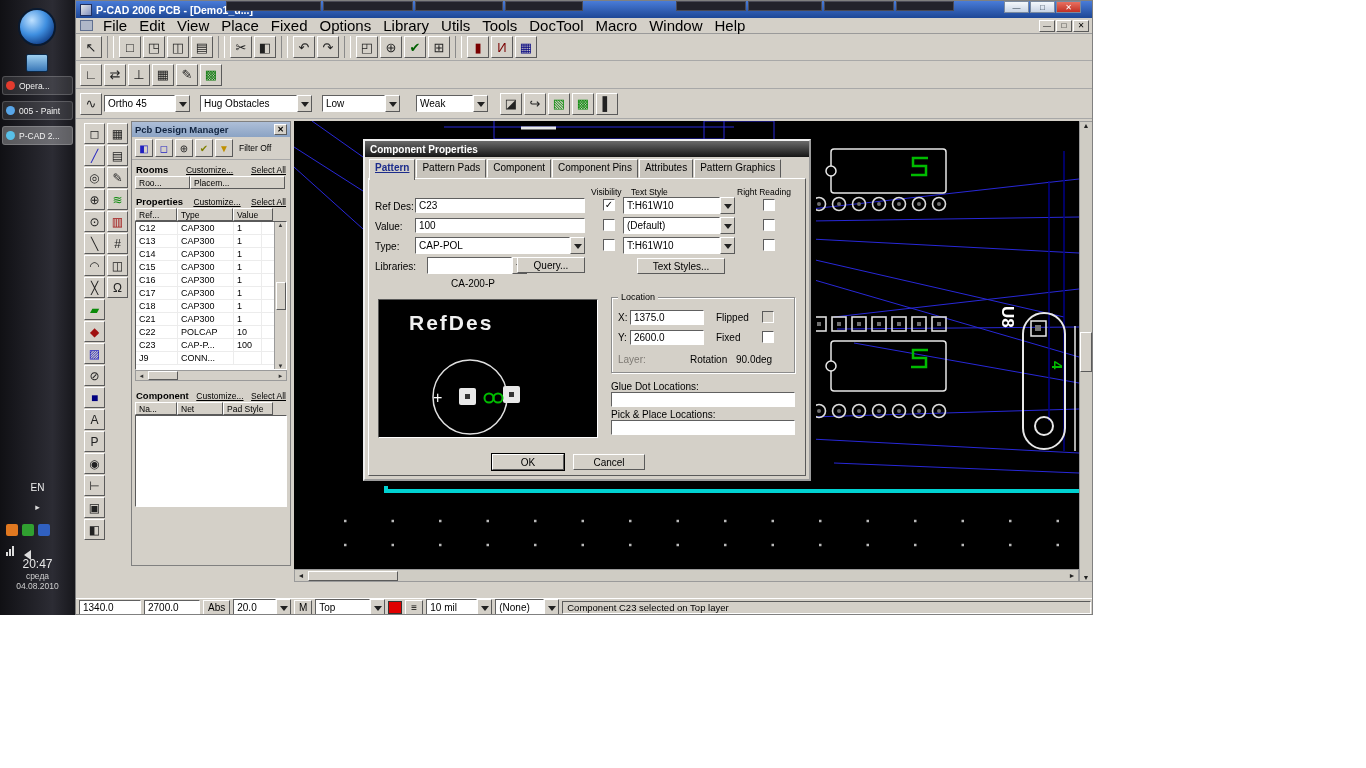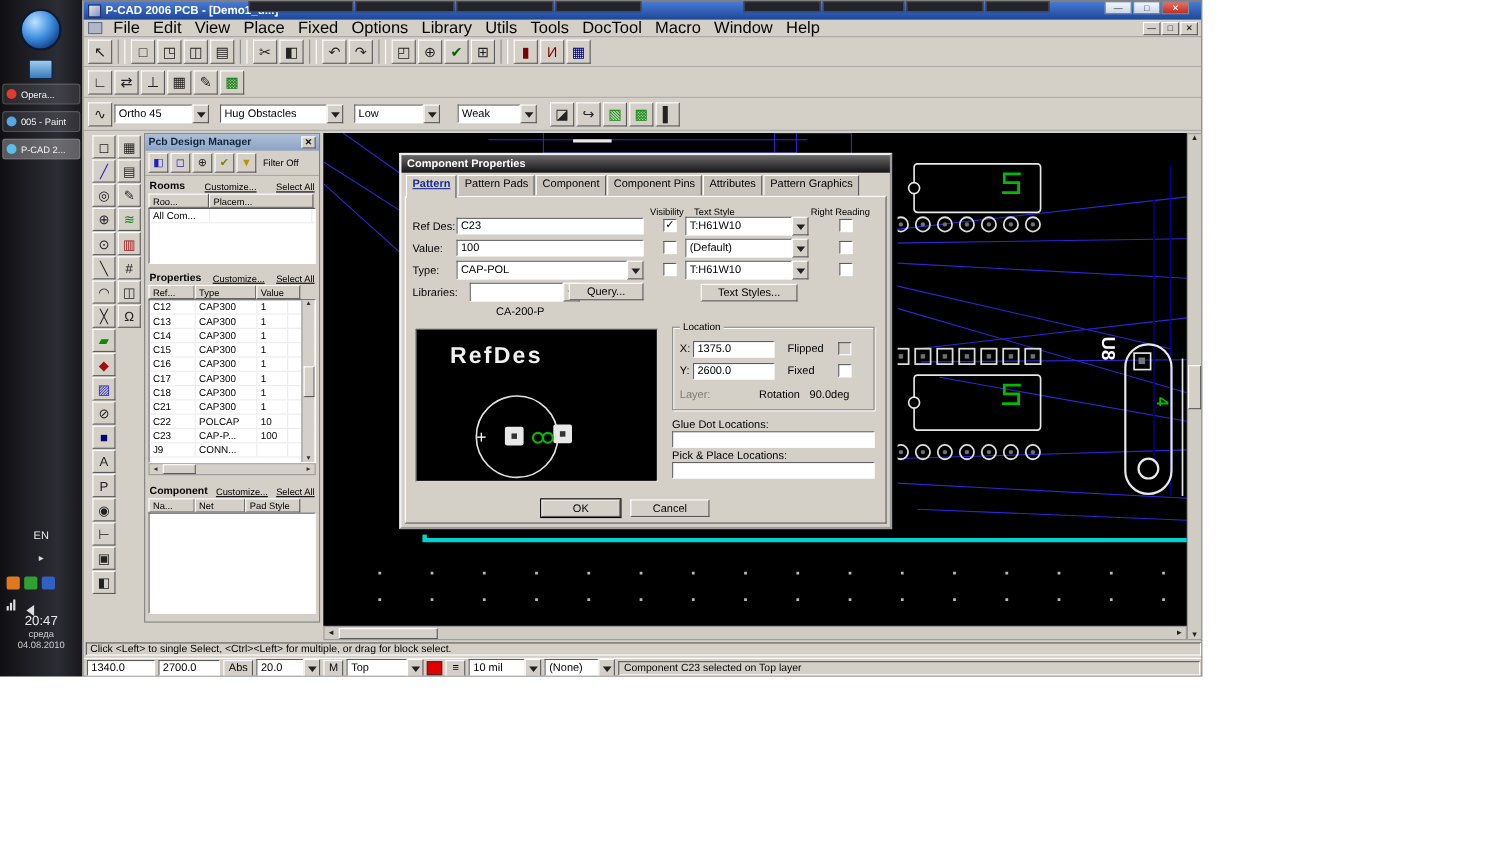--- a/index.html
+++ b/index.html
@@ -459,27 +459,20 @@
 
     <div class="dm-sect" style="margin-top:3px">
       <b>Rooms</b>
       <span class="dm-link">Customize...</span>
       <span class="dm-link">Select All</span>
     </div>
     <div class="dm-cols">
       <span class="dm-hc" style="width:55px">Roo...</span>
       <span class="dm-hc" style="width:95px">Placem...</span>
     </div>
-    <div class="dm-list" style="height:51px">
-
-        <div class="dm-row">
-          <span style="width:55px">All Com...</span>
-          <span style="width:93px"></span>
-        </div>
-      </div>
 
     <div class="dm-sect" style="margin-top:6px">
       <b>Properties</b>
       <span class="dm-link">Customize...</span>
       <span class="dm-link">Select All</span>
     </div>
     <div class="dm-cols">
       <span class="dm-hc" style="width:42px">Ref...</span>
       <span class="dm-hc" style="width:56px">Type</span>
       <span class="dm-hc" style="width:40px">Value</span>
@@ -774,23 +767,20 @@
 
     <span class="flbl" style="left:246px;top:240px">Glue Dot Locations:</span>
     <input class="fld f" style="left: 246px; top: 251px; width: 184px;">
     <span class="flbl" style="left:246px;top:268px">Pick &amp; Place Locations:</span>
     <input class="fld f" style="left: 246px; top: 279px; width: 184px;">
 
     <span class="pbtn f" style="left:127px;top:313px;width:72px;outline:1px solid #000">OK</span>
     <span class="pbtn f" style="left:208px;top:313px;width:72px">Cancel</span>
   </div>
 
-  <div id="hint" class="abs">
-    <span class="box">Click &lt;Left&gt; to single Select, &lt;Ctrl&gt;&lt;Left&gt; for multiple, or drag for block select.</span>
-  </div>
 
   <div id="bbar" class="abs">
     <input class="fld" style="width: 62px;" value="1340.0">
     <input class="fld" style="width: 56px;" value="2700.0">
     <span class="pbtn">Abs</span>
     <span class="combo" style="width:58px">
       <span class="val">20.0</span>
         <span class="dd">
           <i></i>
         </span>

